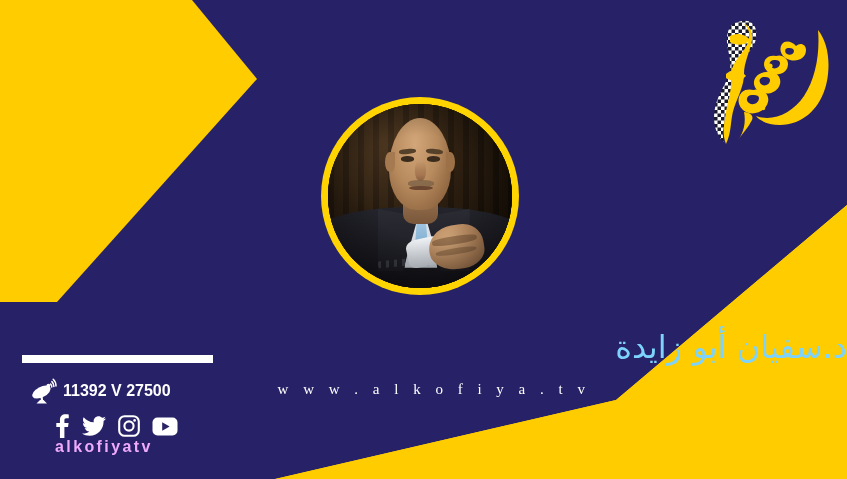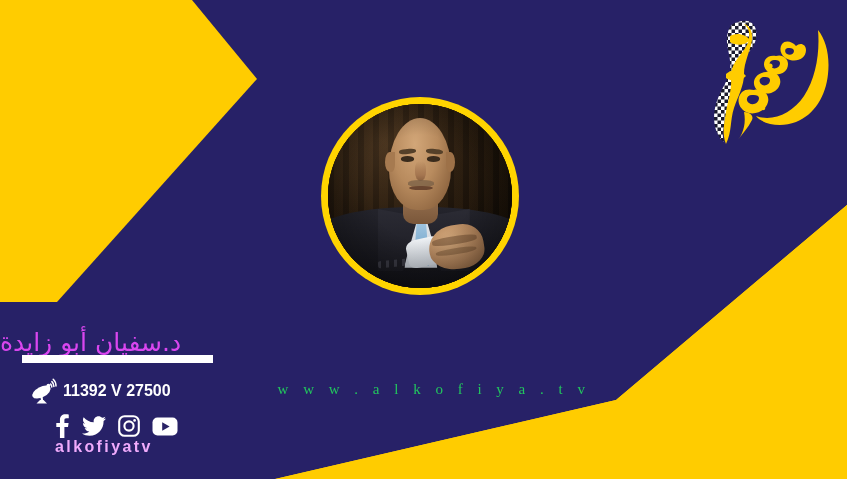--- a/index.html
+++ b/index.html
@@ -153,33 +153,33 @@
   }
   #photo-vig{
     position:absolute;inset:0;
     background:radial-gradient(circle at 50% 45%, rgba(0,0,0,0) 38%, rgba(0,0,0,0.55) 100%);
   }
 
   
   #caption-name{
     position:absolute;
     left:0;right:0;top:328px;
-    text-align:left;
-    color:#d946ef;
-    font-size:25px;
+    text-align:right;
+    color:#7dd3fc;
+    font-size:32px;
     font-weight:400;
     direction:rtl;
     letter-spacing:0px;
     font-family:"DejaVu Sans", sans-serif;
   }
   #caption-site{
     position:absolute;
     left:0;right:16px;top:381px;
     text-align:center;
-    color:#22c55e;
+    color:#ffffff;
     font-size:15px;
     letter-spacing:5.5px;
     font-family:"Liberation Serif", serif;
     margin-left:37px;
   }
 
   
   #white-bar{
     position:absolute;
     left:22px;top:355px;

